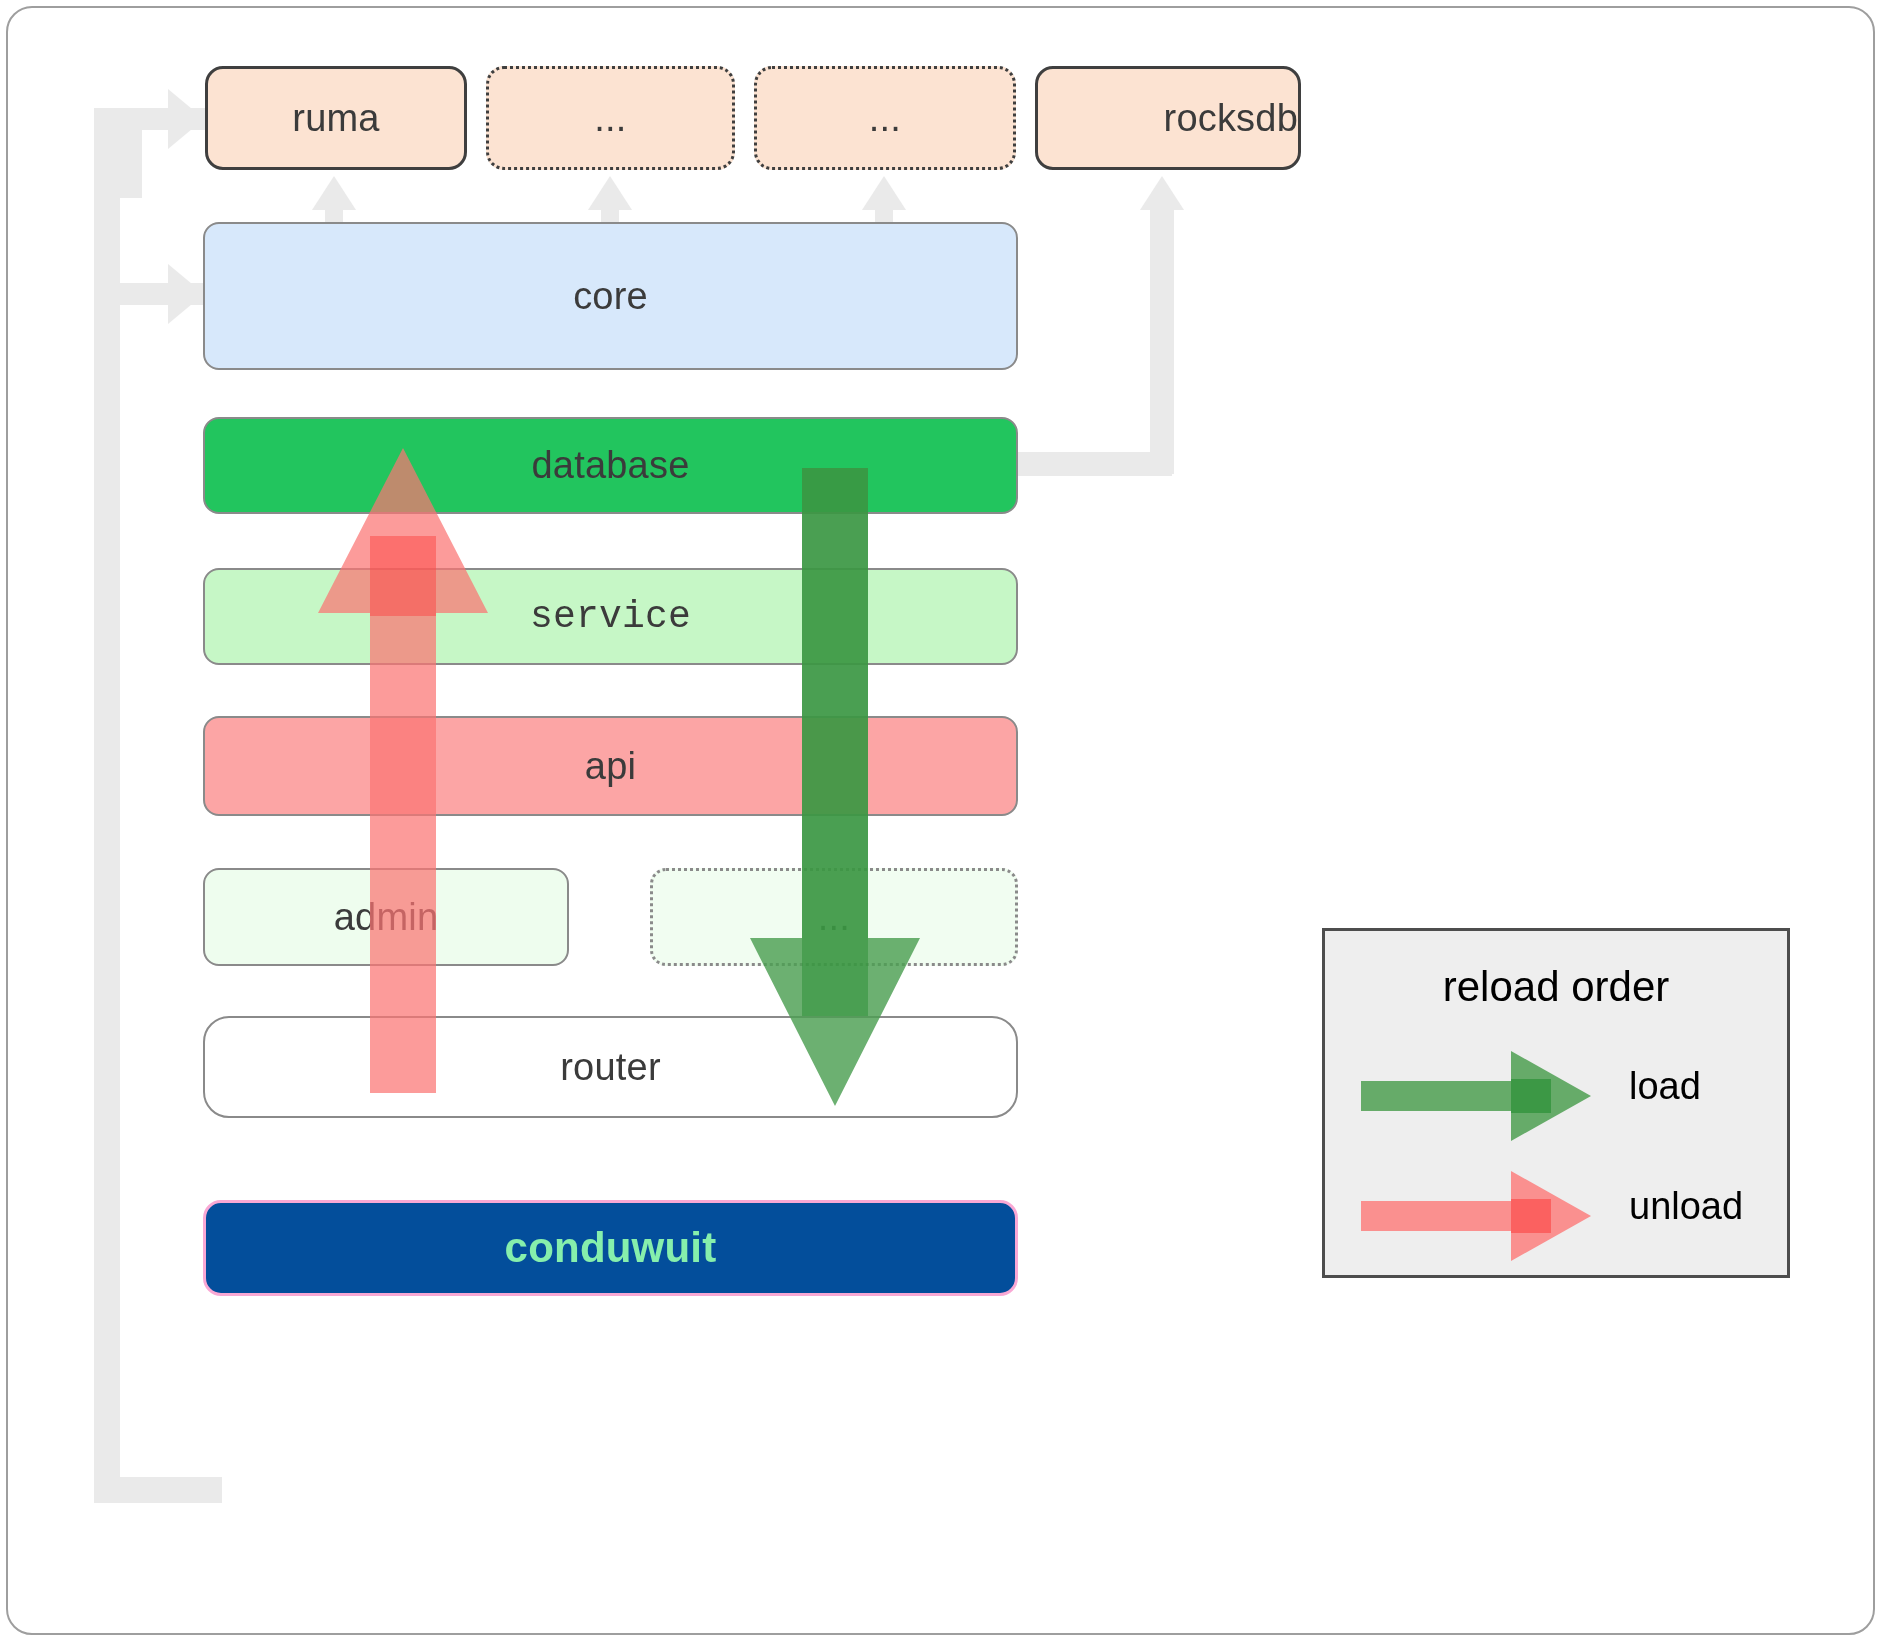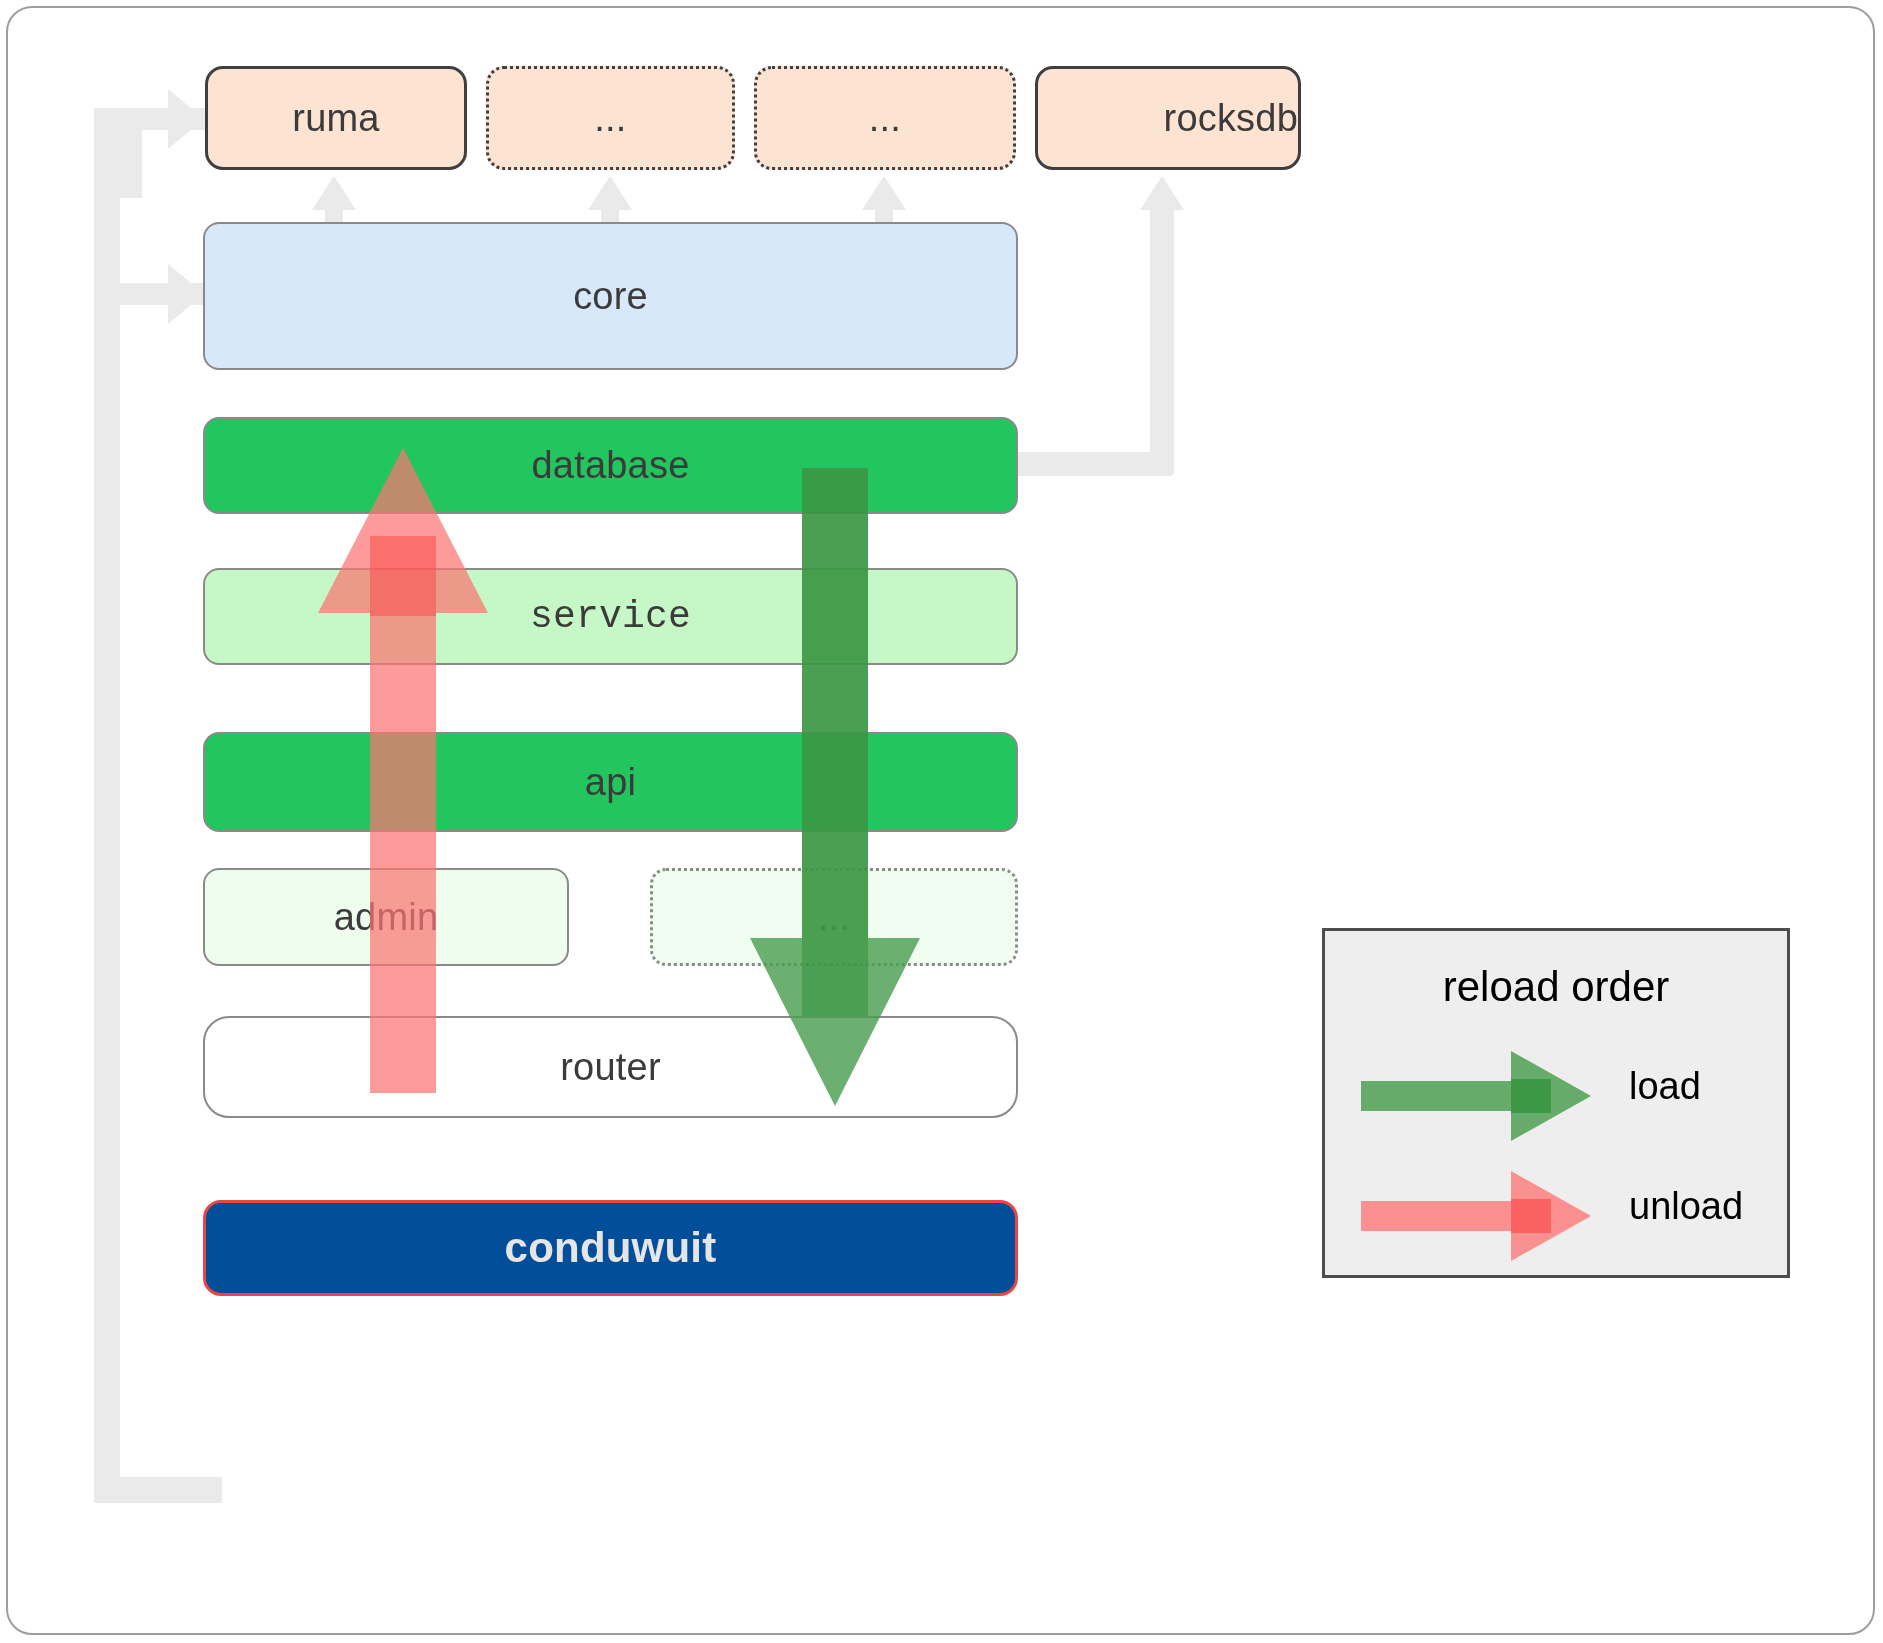--- a/index.html
+++ b/index.html
@@ -57,30 +57,30 @@
     border: 2px solid #8a8a8a;
     border-radius: 16px;
   }
   .layer.dotted {
     border: 3px dotted #8a8a8a;
   }
 
   .core-box     { background: #d7e8fb; }
   .database-box { background: #22c55e; }
   .service-box  { background: #c6f7c6; font-family: Liberation Mono, monospace; }
-  .api-box      { background: #22c55e; margin-top: 16px; }
+  .api-box      { background: #fca5a5; }
   .admin-box    { background: #eefdee; }
   .dots-box     { background: #f1fdf1; }
   .router-box   { background: #ffffff; }
 
   .conduwuit-box {
     background: #034e9b;
-    border: 3px solid #ef4444;
+    border: 3px solid #f9a8d4;
     border-radius: 18px;
-    color: #e5e5e5;
+    color: #86efac;
     font-size: 42px;
     font-weight: 700;
   }
 
   .node-label { pointer-events: none; }
 
   
   .gray { position: absolute; background: #eaeaea; z-index: 1; }
 
   

